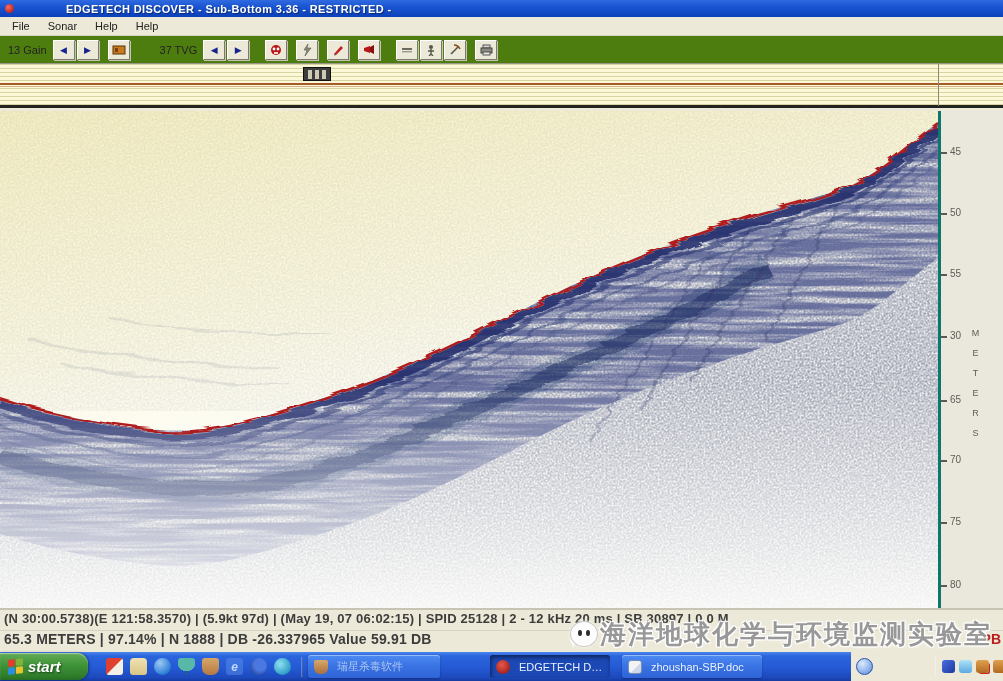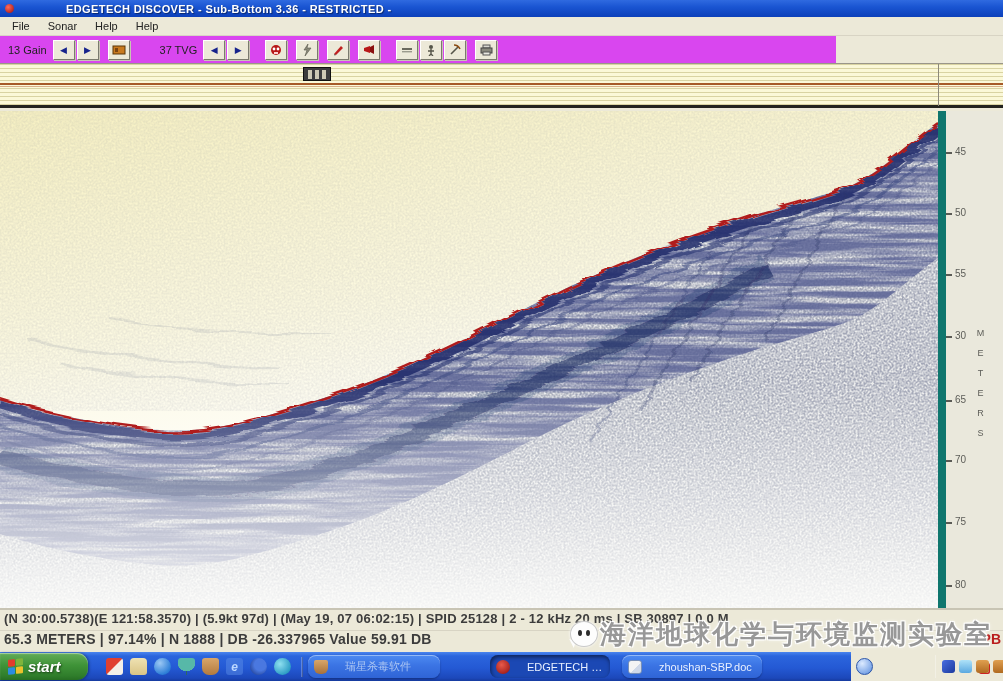--- a/index.html
+++ b/index.html
@@ -13,21 +13,21 @@
     display:flex; align-items:center; color:#fff; }
   .app-icon { width:9px; height:9px; border-radius:50%; background:radial-gradient(circle at 35% 35%,#ff6a5a,#9c0f0f); margin:0 6px 0 5px; }
   .title-text { font-size:11px; font-weight:bold; letter-spacing:.4px; padding-left:46px; text-shadow:1px 1px 1px rgba(0,0,0,.45); white-space:nowrap; }
 
   
   .menubar { position:absolute; left:0; top:17px; width:1003px; height:19px; background:#ece9d8;
     display:flex; align-items:center; gap:2px; padding-left:4px; border-bottom:1px solid #d8d4c4; }
   .menu-item { font-size:11px; color:#222; padding:2px 8px; cursor:default; }
 
   
-  .toolbar { position:absolute; left:0; top:36px; width:836px; height:27px; background:#d946ef;
+  .toolbar { position:absolute; left:0; top:36px; width:1003px; height:27px; background:#4d7c0f;
     display:flex; align-items:center; padding-left:8px; }
   .tb-label { font-size:11px; color:#222; margin-right:6px; white-space:nowrap; }
   .tb-btn { width:22px; height:20px; background:#ece9d8; border:1px solid; border-color:#fff #7a7a6e #7a7a6e #fff;
     box-shadow:1px 1px 0 #c8c4b4; display:flex; align-items:center; justify-content:center;
     font-size:9px; color:#16238c; margin-right:2px; }
   .tb-gap { width:14px; } .tb-gap-s { width:7px; }
   .tb-btn svg { display:block; }
 
   
   .signal-strip { position:absolute; left:0; top:63px; width:1003px; height:45px;
@@ -36,21 +36,21 @@
   .trace-line { position:absolute; left:0; top:19px; width:1003px; height:2px; background:#a65a28; }
   .trace-line-2 { position:absolute; left:0; top:22px; width:1003px; height:1px; background:#d8b088; }
   .strip-marker { position:absolute; left:303px; top:3px; width:28px; height:14px; background:#3c3c3c;
     border:1px solid #111; display:flex; align-items:center; justify-content:center; gap:3px; }
   .strip-marker i { display:block; width:4px; height:9px; background:#cfcab4; }
   .strip-divider { position:absolute; left:938px; top:0; width:1px; height:42px; background:#8c887a; }
 
   
   .main { position:absolute; left:0; top:111px; width:1003px; height:497px; background:#fff; }
   .sonar { position:absolute; left:0; top:0; width:938px; height:497px; }
-  .scale-panel { position:absolute; left:938px; top:0; width:65px; height:497px; background:#eae8dc; border-left:8px solid #0f766e; }
+  .scale-panel { position:absolute; left:938px; top:0; width:65px; height:497px; background:#eae8dc; border-left:3px solid #0f766e; }
   .tick { position:absolute; left:0; width:6px; height:2px; background:#5a5a55; }
   .tick-label { position:absolute; left:9px; font-size:10px; color:#5d5d58; }
   .meters-label { position:absolute; left:30px; top:212px; width:9px; font-size:9px; line-height:20px;
     color:#5d5d58; word-break:break-all; text-align:center; }
 
   
   .statusbar { position:absolute; left:0; top:608px; width:1003px; height:44px; background:#ece9d8; border-top:2px solid #c8c4b4; }
   .status-line1 { position:absolute; left:4px; top:1px; font-size:13px; font-weight:600; color:#3c3c3c; white-space:nowrap; letter-spacing:.2px; }
   .status-line2 { position:absolute; left:4px; top:21px; font-size:14px; font-weight:600; color:#3c3c3c; white-space:nowrap; letter-spacing:.2px; }
   .status-right { position:absolute; right:2px; top:21px; font-size:14px; font-weight:600; color:#b91c1c; }
@@ -80,21 +80,21 @@
   .start-flag i { border-radius:1px; }
   .start-flag i:nth-child(1){background:#e23c2c;} .start-flag i:nth-child(2){background:#7eb43c;}
   .start-flag i:nth-child(3){background:#2c8ce0;} .start-flag i:nth-child(4){background:#ecc22c;}
   .start-text { color:#fff; font-size:15px; font-weight:bold; font-style:italic; text-shadow:1px 1px 2px rgba(0,0,0,.5); }
 
   .quicklaunch { position:absolute; left:106px; top:3px; height:23px; display:flex; align-items:center; gap:7px; }
   .ql-icon { width:17px; height:17px; border-radius:3px; display:flex; align-items:center; justify-content:center;
     font-size:12px; font-weight:bold; }
   .ql-sep { width:2px; height:20px; background:rgba(255,255,255,.25); border-right:1px solid rgba(0,0,0,.25); margin-left:3px; }
 
-  .task { position:absolute; top:3px; height:23px; border-radius:8px; display:flex; align-items:center; gap:17px;
+  .task { position:absolute; top:3px; height:23px; border-radius:3px; display:flex; align-items:center; gap:9px;
     padding:0 6px; background:linear-gradient(180deg,#4d8bf2,#3b74e4 45%,#2f64d6);
     box-shadow:inset 0 1px 0 rgba(255,255,255,.4), 0 1px 2px rgba(0,0,0,.3); overflow:hidden; }
   .task.active { background:#1b48b4; box-shadow:inset 1px 2px 4px rgba(0,0,0,.55); }
   .task-icon { width:14px; height:14px; border-radius:3px; flex:0 0 auto; }
   .task-label { font-size:11px; color:#e8f0ff; white-space:nowrap; overflow:hidden; text-overflow:ellipsis; }
   .task.faded .task-label { color:#a9c4f2; }
 
   .desktop-toggle { position:absolute; left:856px; top:6px; width:17px; height:17px; border-radius:50%;
     background:radial-gradient(circle at 35% 30%,#dceaff,#7fa8e8 70%,#4f7fd0); border:1px solid #2b55a8; }
   .tray { position:absolute; left:935px; top:3px; height:23px; display:flex; align-items:center; gap:4px;

